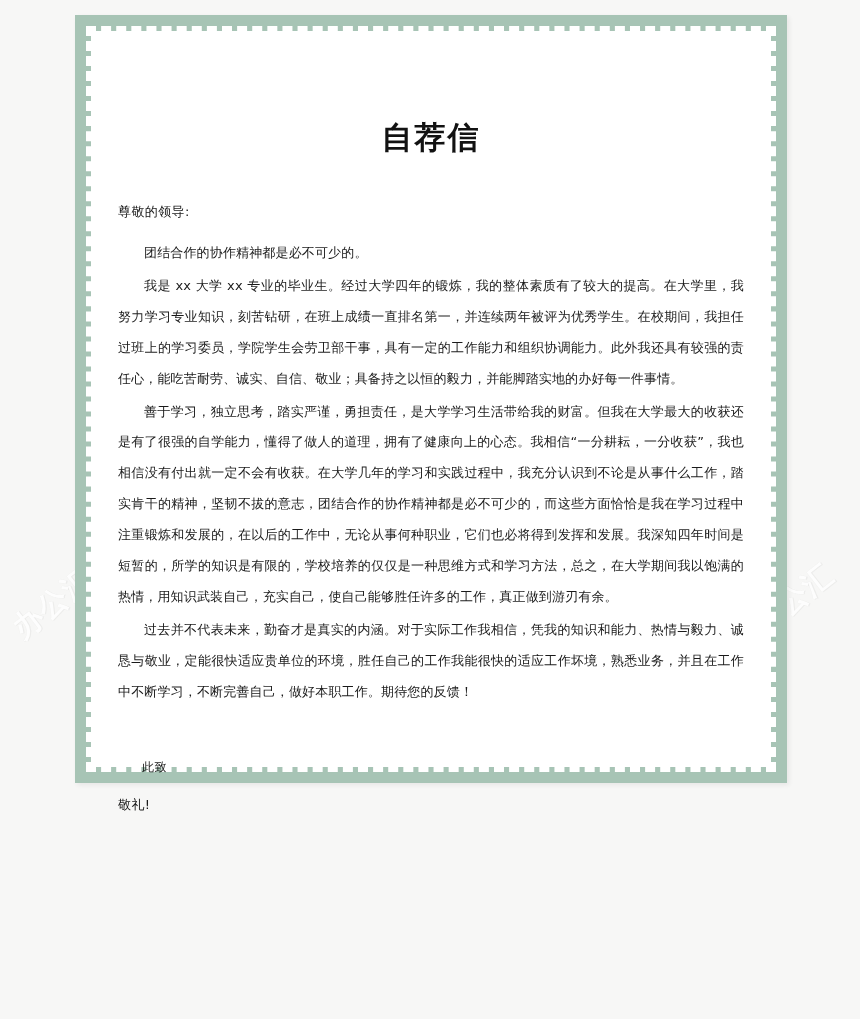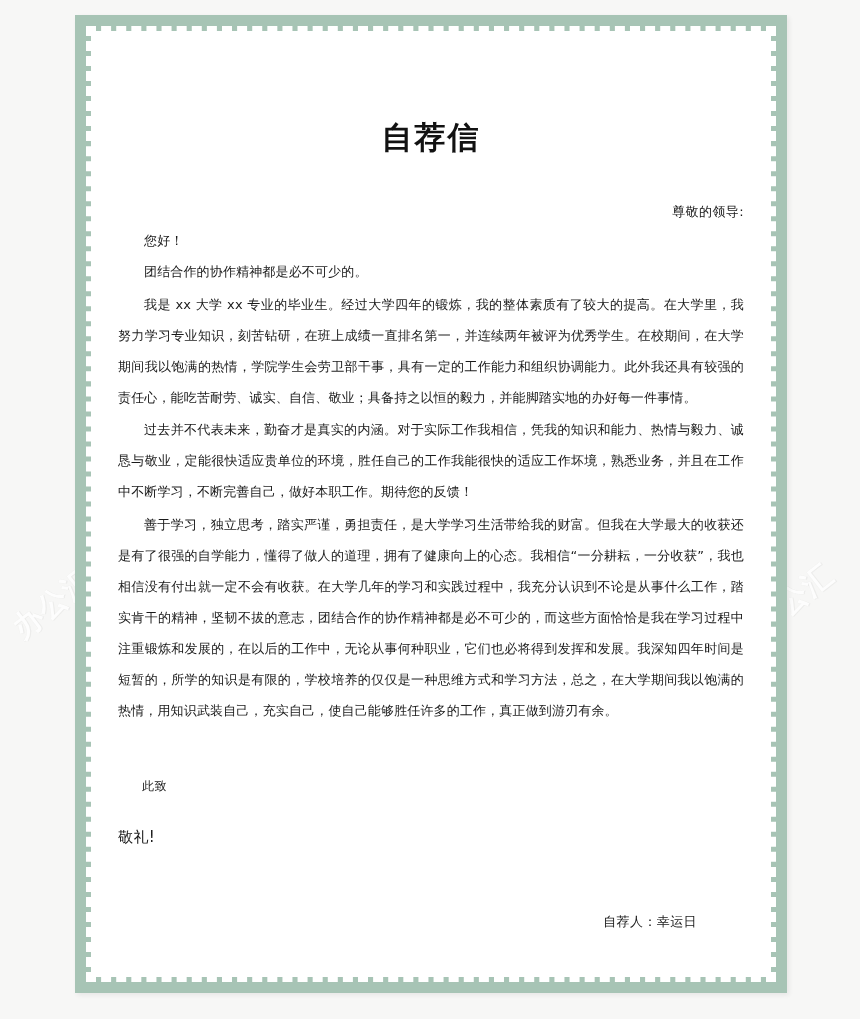--- a/index.html
+++ b/index.html
@@ -41,21 +41,21 @@
     transform: rotate(-38deg);
     transform-origin: left top;
   }
 
   
   .page-frame {
     position: absolute;
     left: 75px;
     top: 15px;
     width: 712px;
-    height: 978px;
+    height: 768px;
     background: #a7c4b5;
     box-sizing: border-box;
     box-shadow: 2px 2px 5px rgba(0,0,0,.07);
   }
   
   .perforation {
     position: absolute;
     left: 11px;
     top: 11px;
     right: 11px;
@@ -93,23 +93,22 @@
     font-weight: 700;
     letter-spacing: 2px;
     margin: 88px 0 0 0;
     color: #121212;
     line-height: 1.2;
   }
 
   .salutation {
     font-size: 13px;
     line-height: 2.05;
-    margin: 43px 0 0 0;
+    margin: 43px 0 12px 0;
     letter-spacing: .4px;
-    text-align: right;
   }
 
   .para {
     font-size: 13px;
     line-height: 2.38;
     margin: 0;
     text-align: justify;
     text-justify: inter-ideograph;
     letter-spacing: .15px;
     text-indent: 2em;
@@ -122,23 +121,23 @@
   }
 
   .closing-1 {
     font-size: 12px;
     line-height: 2.05;
     margin: 47px 0 0 0;
     text-indent: 2em;
     letter-spacing: .4px;
   }
   .closing-2 {
-    font-size: 15px;
+    font-size: 13px;
     line-height: 2.05;
-    margin: 24px 0 0 0;
+    margin: 13px 0 0 0;
     letter-spacing: .4px;
   }
 
   .sign-block {
     margin-top: 56px;
     text-align: right;
     padding-right: 47px;
   }
   .sign-line {
     font-size: 13px;
@@ -159,33 +158,31 @@
 <div class="page-frame">
   <div class="perforation"></div>
 
   <div class="sheet">
     <div class="doc">
 
       <h1 class="doc-title">自荐信</h1>
 
       <p class="salutation">尊敬的领导:</p>
 
-      <p class="para">您好！</p>
 
       <p class="para">团结合作的协作精神都是必不可少的。</p>
 
-      <p class="para spaced">我是 xx 大学 xx 专业的毕业生。经过大学四年的锻炼，我的整体素质有了较大的提高。在大学里，我努力学习专业知识，刻苦钻研，在班上成绩一直排名第一，并连续两年被评为优秀学生。在校期间，在大学期间我以饱满的热情，学院学生会劳卫部干事，具有一定的工作能力和组织协调能力。此外我还具有较强的责任心，能吃苦耐劳、诚实、自信、敬业；具备持之以恒的毅力，并能脚踏实地的办好每一件事情。</p>
+      <p class="para spaced">我是 xx 大学 xx 专业的毕业生。经过大学四年的锻炼，我的整体素质有了较大的提高。在大学里，我努力学习专业知识，刻苦钻研，在班上成绩一直排名第一，并连续两年被评为优秀学生。在校期间，我担任过班上的学习委员，学院学生会劳卫部干事，具有一定的工作能力和组织协调能力。此外我还具有较强的责任心，能吃苦耐劳、诚实、自信、敬业；具备持之以恒的毅力，并能脚踏实地的办好每一件事情。</p>
+
+      <p class="para spaced">善于学习，独立思考，踏实严谨，勇担责任，是大学学习生活带给我的财富。但我在大学最大的收获还是有了很强的自学能力，懂得了做人的道理，拥有了健康向上的心态。我相信“一分耕耘，一分收获”，我也相信没有付出就一定不会有收获。在大学几年的学习和实践过程中，我充分认识到不论是从事什么工作，踏实肯干的精神，坚韧不拔的意志，团结合作的协作精神都是必不可少的，而这些方面恰恰是我在学习过程中注重锻炼和发展的，在以后的工作中，无论从事何种职业，它们也必将得到发挥和发展。我深知四年时间是短暂的，所学的知识是有限的，学校培养的仅仅是一种思维方式和学习方法，总之，在大学期间我以饱满的热情，用知识武装自己，充实自己，使自己能够胜任许多的工作，真正做到游刃有余。</p>
 
       <p class="para spaced">过去并不代表未来，勤奋才是真实的内涵。对于实际工作我相信，凭我的知识和能力、热情与毅力、诚恳与敬业，定能很快适应贵单位的环境，胜任自己的工作我能很快的适应工作坏境，熟悉业务，并且在工作中不断学习，不断完善自己，做好本职工作。期待您的反馈！</p>
-
-      <p class="para spaced">善于学习，独立思考，踏实严谨，勇担责任，是大学学习生活带给我的财富。但我在大学最大的收获还是有了很强的自学能力，懂得了做人的道理，拥有了健康向上的心态。我相信“一分耕耘，一分收获”，我也相信没有付出就一定不会有收获。在大学几年的学习和实践过程中，我充分认识到不论是从事什么工作，踏实肯干的精神，坚韧不拔的意志，团结合作的协作精神都是必不可少的，而这些方面恰恰是我在学习过程中注重锻炼和发展的，在以后的工作中，无论从事何种职业，它们也必将得到发挥和发展。我深知四年时间是短暂的，所学的知识是有限的，学校培养的仅仅是一种思维方式和学习方法，总之，在大学期间我以饱满的热情，用知识武装自己，充实自己，使自己能够胜任许多的工作，真正做到游刃有余。</p>
 
       <p class="closing-1">此致</p>
 
       <p class="closing-2">敬礼!</p>
 
       <div class="sign-block">
-        <div class="sign-line">自荐人：幸运日</div>
       </div>
 
     </div>
   </div>
 </div>
 
 </body></html>

